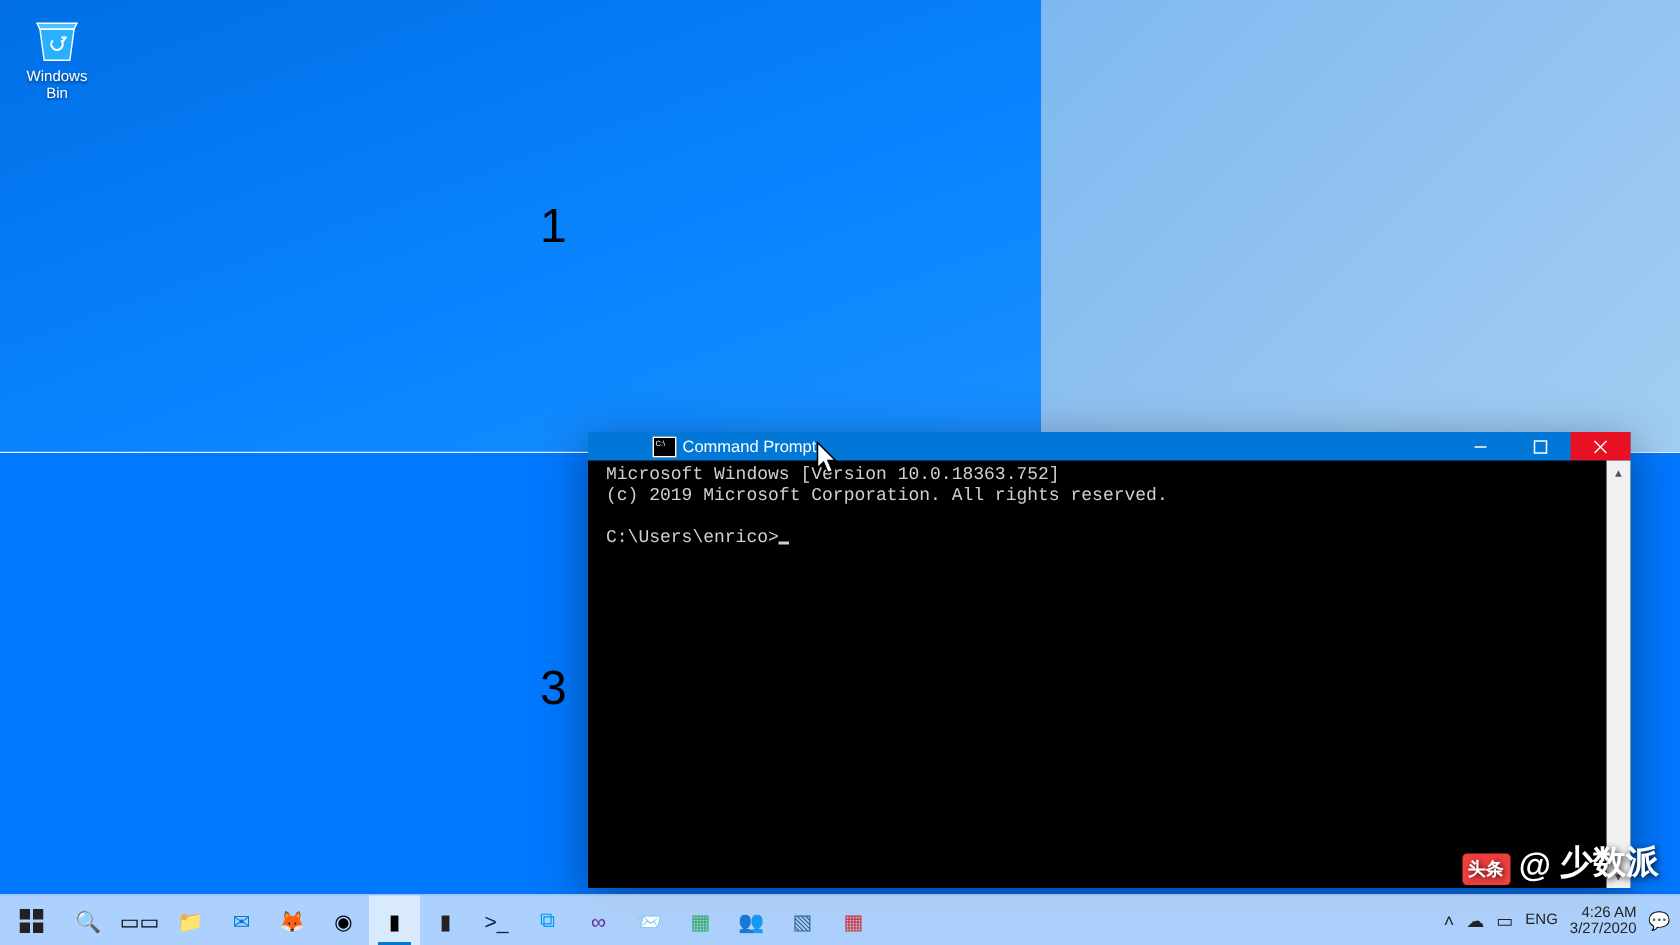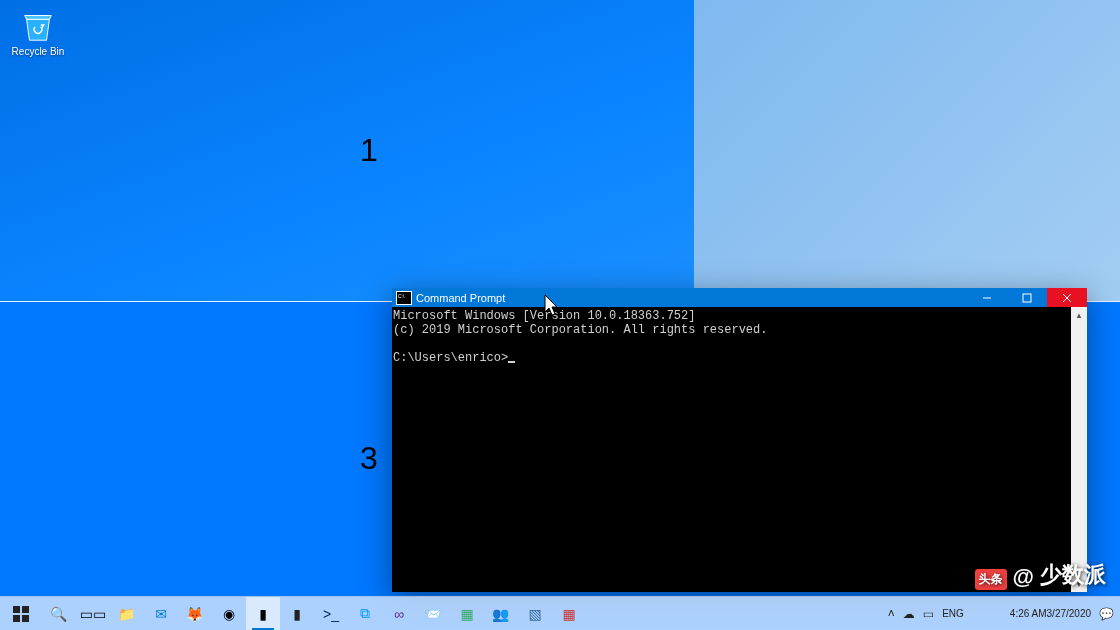--- a/index.html
+++ b/index.html
@@ -29,30 +29,30 @@
   .recycle .lbl { color: #fff; font-size: 10px; text-shadow: 0 1px 2px rgba(0,0,0,0.5);}
 
   
   .cmd-window {
     position: absolute; left: 392px; top: 288px; width: 695px; height: 304px;
     display: flex; flex-direction: column; z-index: 20;
     box-shadow: 0 8px 30px rgba(0,0,0,0.4);
   }
   .titlebar {
     height: 19px; background: #0178d7; display: flex; align-items: center;
-    color: #fff; font-size: 11px;
+    color: #fff; font-size: 11px; padding-left: 39px;
   }
   .titlebar .icon { width:16px; height:14px; margin: 0 4px 0 4px; background:#000; border:1px solid #fff; position:relative;}
   .titlebar .icon::after{content:"C:\\"; position:absolute; font-size:5px; color:#fff; left:1px; top:1px;}
   .win-btns { margin-left: auto; display:flex; height:100%; }
   .win-btn { width:40px; display:flex; align-items:center; justify-content:center; font-size:11px; }
   .win-close { background:#e81123; }
   .cmd-body {
     flex:1; background:#000; color:#d0d0d0; font-family: Consolas, "Courier New", monospace;
-    font-size: 12px; padding: 2px 1px; white-space: pre; overflow:hidden; position:relative;
+    font-size: 12px; padding: 2px 12px; white-space: pre; overflow:hidden; position:relative;
   }
   .scrollbar { position:absolute; right:0; top:19px; bottom:0; width:16px; background:#f0f0f0; z-index:21;}
   .scroll-arrow { height:16px; display:flex; align-items:center; justify-content:center; font-size:9px; color:#555;}
   .cursor-blink { display:inline-block; width:7px; height:2px; background:#d0d0d0; vertical-align:bottom; margin-bottom:2px;}
 
   
   .mouse-cursor { position:absolute; z-index:30; width:16px; height:24px;}
 
   
   .taskbar {
@@ -60,21 +60,21 @@
     background: rgba(220,235,255,0.78); backdrop-filter: blur(6px);
     display:flex; align-items:stretch; z-index: 50;
     border-top: 1px solid rgba(0,0,0,0.08);
   }
   .tb-item { width: 34px; display:flex; align-items:center; justify-content:center; position:relative;}
   .tb-item.wide { width: 42px; }
   .tb-item.active { background: rgba(255,255,255,0.55); }
   .tb-item .und { position:absolute; bottom:0; left:6px; right:6px; height:2px; background:#0178d7;}
   .tb-icon { width:20px; height:20px; display:flex; align-items:center; justify-content:center; font-size:14px;}
   .tray { margin-left:auto; display:flex; align-items:center; gap:8px; padding: 0 6px; color:#222; font-size:10px;}
-  .tray .stack { display:flex; flex-direction:row; align-items:flex-end; line-height:1.1;margin-left:38px;}
+  .tray .stack { display:flex; flex-direction:column; align-items:flex-end; line-height:1.1;}
   .tray-ic { font-size:12px;}
 
   
   .watermark {
     position:absolute; right:14px; bottom:40px; z-index:60;
     color:#fff; font-weight:700; font-size:22px; text-shadow: 1px 1px 4px rgba(0,0,0,0.8);
     display:flex; align-items:flex-end; gap:6px;
   }
   .watermark .tt { background:#f04040; color:#fff; font-size:12px; padding:2px 4px; border-radius:3px;}
 </style>
@@ -86,21 +86,21 @@
 </div>
 
 <div class="recycle">
   <div class="bin">
     <svg viewBox="0 0 40 40" width="38" height="38">
       <path d="M8 14 L32 14 L29 36 L11 36 Z" fill="#29b1ff" stroke="#fff" stroke-width="1"></path>
       <path d="M6 10 L34 10 L32 14 L8 14 Z" fill="#4ac2ff" stroke="#fff" stroke-width="1"></path>
       <path d="M17 22 a4 4 0 1 0 6 0 M24 23 l2 -3 l-3 0" fill="none" stroke="#fff" stroke-width="1.5"></path>
     </svg>
   </div>
-  <div class="lbl">Recycle Bin</div>
+  <div class="lbl">Windows Bin</div>
 </div>
 
 <div class="big-num" style="left:360px; top:132px;">1</div>
 <div class="big-num" style="left:360px; top:440px;">3</div>
 
 <div class="cmd-window">
   <div class="titlebar">
     <div class="icon"></div>
     <span>Command Prompt</span>
     <div class="win-btns">

